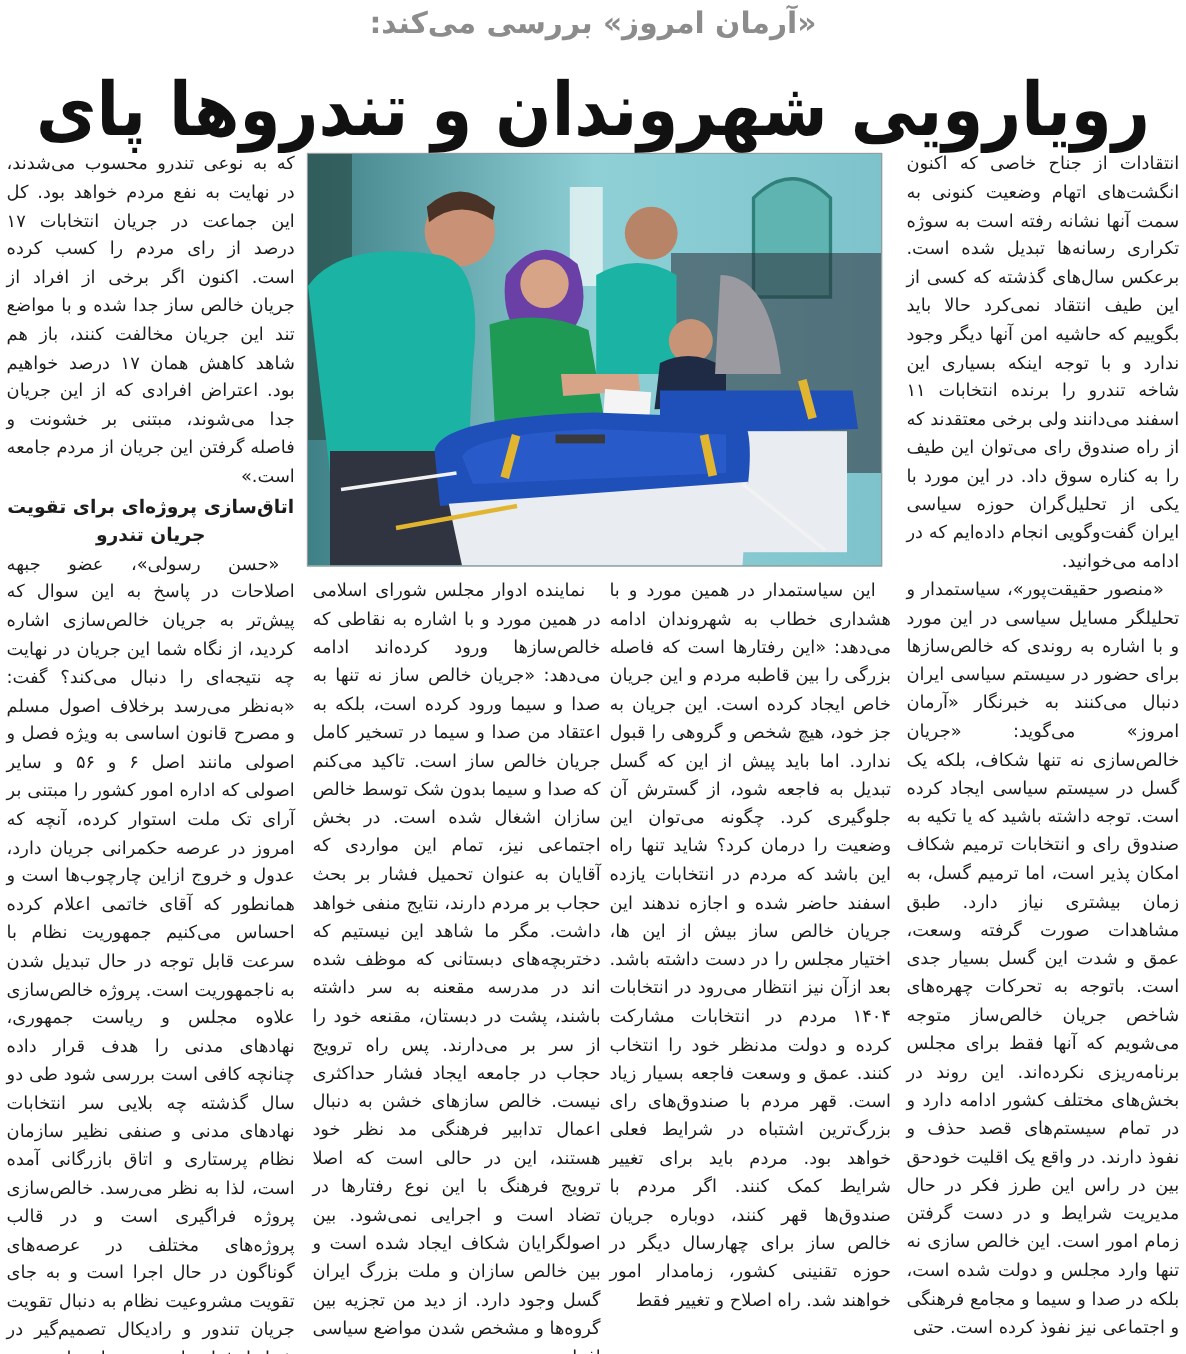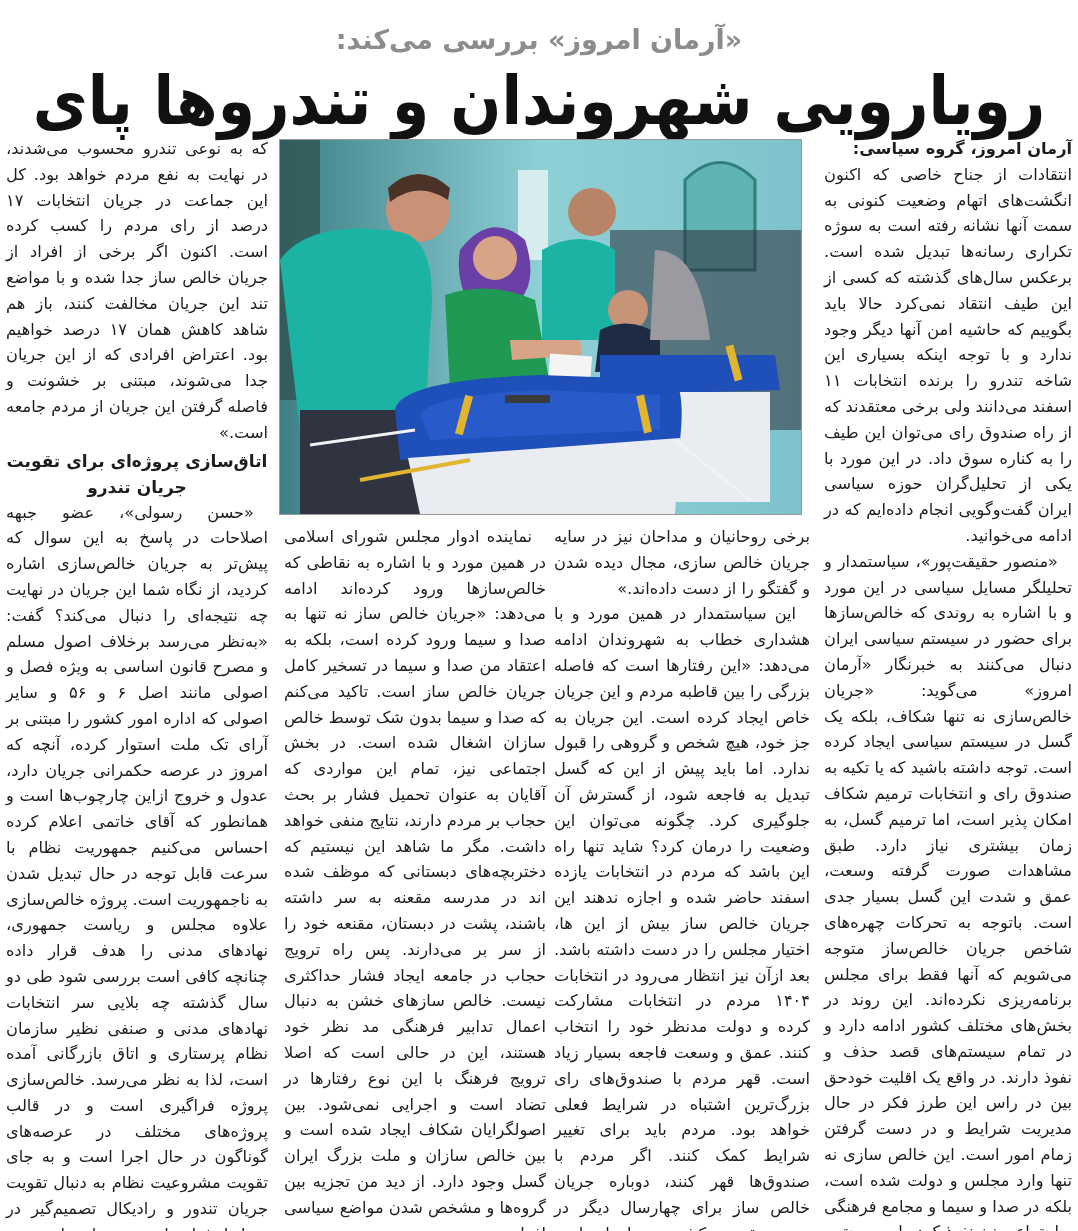--- a/index.html
+++ b/index.html
@@ -1,21 +1,21 @@
 <!DOCTYPE html>
 <html><head>
 <meta charset="utf-8">
 <style>
   html, body { margin: 0; padding: 0; background: #ffffff; }
   body {
     width: 1078px; height: 1231px; overflow: hidden; position: relative;
     font-family: "DejaVu Sans", sans-serif; color: #1a1a1a;
   }
   .kicker {
-    position: absolute; top: 24px; left: 0; width: 1078px; text-align: center;
+    position: absolute; top: 6px; left: 0; width: 1078px; text-align: center;
     direction: rtl; font-size: 27px; font-weight: bold; color: #8c8c8c;
     font-family: "DejaVu Sans", sans-serif; letter-spacing: 0px;
   }
   .headline {
     position: absolute; top: 58px; left: 0; width: 1078px; text-align: center;
     direction: rtl; font-size: 60px; font-weight: bold; color: #111;
     font-family: "DejaVu Sans", sans-serif; line-height: 76px;
     transform: scaleY(1.12); transform-origin: top center;
   }
   .col {
@@ -90,27 +90,25 @@
     <rect x="180" y="255" width="8" height="40" fill="#e2b531" transform="rotate(15 184 275)"></rect>
     <rect x="360" y="255" width="8" height="38" fill="#e2b531" transform="rotate(-12 364 274)"></rect>
     <rect x="450" y="205" width="8" height="36" fill="#e2b531" transform="rotate(-15 454 223)"></rect>
     <line x1="30" y1="305" x2="135" y2="290" stroke="#f2f2f2" stroke-width="3"></line>
     <line x1="395" y1="300" x2="470" y2="360" stroke="#f2f2f2" stroke-width="3"></line>
     <path d="M80 340 L190 320" stroke="#e2b531" stroke-width="4"></path>
   </svg>
 </div>
 
 <div class="col" id="col-1">
-  <p class="byline">آرمان امروز، گروه سیاسی:</p>
   <p>انتقادات از جناح خاصی که اکنون انگشت‌های اتهام وضعیت کنونی به سمت آنها نشانه رفته است به سوژه تکراری رسانه‌ها تبدیل شده است. برعکس سال‌های گذشته که کسی از این طیف انتقاد نمی‌کرد حالا باید بگوییم که حاشیه امن آنها دیگر وجود ندارد و با توجه اینکه بسیاری این شاخه تندرو را برنده انتخابات ۱۱ اسفند می‌دانند ولی برخی معتقدند که از راه صندوق رای می‌توان این طیف را به کناره سوق داد. در این مورد با یکی از تحلیل‌گران حوزه سیاسی ایران گفت‌وگویی انجام داده‌ایم که در ادامه می‌خوانید.</p>
   <p class="ind">«منصور حقیقت‌پور»، سیاستمدار و تحلیلگر مسایل سیاسی در این مورد و با اشاره به روندی که خالص‌سازها برای حضور در سیستم سیاسی ایران دنبال می‌کنند به خبرنگار «آرمان امروز» می‌گوید: «جریان خالص‌سازی نه تنها شکاف، بلکه یک گسل در سیستم سیاسی ایجاد کرده است. توجه داشته باشید که یا تکیه به صندوق رای و انتخابات ترمیم شکاف امکان پذیر است، اما ترمیم گسل، به زمان بیشتری نیاز دارد. طبق مشاهدات صورت گرفته وسعت، عمق و شدت این گسل بسیار جدی است. باتوجه به تحرکات چهره‌های شاخص جریان خالص‌ساز متوجه می‌شویم که آنها فقط برای مجلس برنامه‌ریزی نکرده‌اند. این روند در بخش‌های مختلف کشور ادامه دارد و در تمام سیستم‌های قصد حذف و نفوذ دارند. در واقع یک اقلیت خودحق بین در راس این طرز فکر در حال مدیریت شرایط و در دست گرفتن زمام امور است. این خالص سازی نه تنها وارد مجلس و دولت شده است، بلکه در صدا و سیما و مجامع فرهنگی و اجتماعی نیز نفوذ کرده است. حتی</p>
 </div>
 
 <div class="col" id="col-2">
-  <p>برخی روحانیان و مداحان نیز در سایه جریان خالص سازی، مجال دیده شدن و گفتگو را از دست داده‌اند.»</p>
   <p class="ind">این سیاستمدار در همین مورد و با هشداری خطاب به شهروندان ادامه می‌دهد: «این رفتارها است که فاصله بزرگی را بین قاطبه مردم و این جریان خاص ایجاد کرده است. این جریان به جز خود، هیچ شخص و گروهی را قبول ندارد. اما باید پیش از این که گسل تبدیل به فاجعه شود، از گسترش آن جلوگیری کرد. چگونه می‌توان این وضعیت را درمان کرد؟ شاید تنها راه این باشد که مردم در انتخابات یازده اسفند حاضر شده و اجازه ندهند این جریان خالص ساز بیش از این ها، اختیار مجلس را در دست داشته باشد. بعد ازآن نیز انتظار می‌رود در انتخابات ۱۴۰۴ مردم در انتخابات مشارکت کرده و دولت مدنظر خود را انتخاب کنند. عمق و وسعت فاجعه بسیار زیاد است. قهر مردم با صندوق‌های رای بزرگ‌ترین اشتباه در شرایط فعلی خواهد بود. مردم باید برای تغییر شرایط کمک کنند. اگر مردم با صندوق‌ها قهر کنند، دوباره جریان خالص ساز برای چهارسال دیگر در حوزه تقنینی کشور، زمامدار امور خواهند شد. راه اصلاح و تغییر فقط</p>
 </div>
 
 <div class="col" id="col-3">
   <p class="ind">نماینده ادوار مجلس شورای اسلامی در همین مورد و با اشاره به نقاطی که خالص‌سازها ورود کرده‌اند ادامه می‌دهد: «جریان خالص ساز نه تنها به صدا و سیما ورود کرده است، بلکه به اعتقاد من صدا و سیما در تسخیر کامل جریان خالص ساز است. تاکید می‌کنم که صدا و سیما بدون شک توسط خالص سازان اشغال شده است. در بخش اجتماعی نیز، تمام این مواردی که آقایان به عنوان تحمیل فشار بر بحث حجاب بر مردم دارند، نتایج منفی خواهد داشت. مگر ما شاهد این نیستیم که دختربچه‌های دبستانی که موظف شده اند در مدرسه مقعنه به سر داشته باشند، پشت در دبستان، مقنعه خود را از سر بر می‌دارند. پس راه ترویج حجاب در جامعه ایجاد فشار حداکثری نیست. خالص سازهای خشن به دنبال اعمال تدابیر فرهنگی مد نظر خود هستند، این در حالی است که اصلا ترویج فرهنگ با این نوع رفتارها در تضاد است و اجرایی نمی‌شود. بین اصولگرایان شکاف ایجاد شده است و بین خالص سازان و ملت بزرگ ایران گسل وجود دارد. از دید من تجزیه بین گروه‌ها و مشخص شدن مواضع سیاسی افرادی</p>
 </div>
 
 <div class="col" id="col-4">
   <p>که به نوعی تندرو محسوب می‌شدند، در نهایت به نفع مردم خواهد بود. کل این جماعت در جریان انتخابات ۱۷ درصد از رای مردم را کسب کرده است. اکنون اگر برخی از افراد از جریان خالص ساز جدا شده و با مواضع تند این جریان مخالفت کنند، باز هم شاهد کاهش همان ۱۷ درصد خواهیم بود. اعتراض افرادی که از این جریان جدا می‌شوند، مبتنی بر خشونت و فاصله گرفتن این جریان از مردم جامعه است.»</p>
   <p class="subhead">اتاق‌سازی پروژه‌ای برای تقویت جریان تندرو</p>

